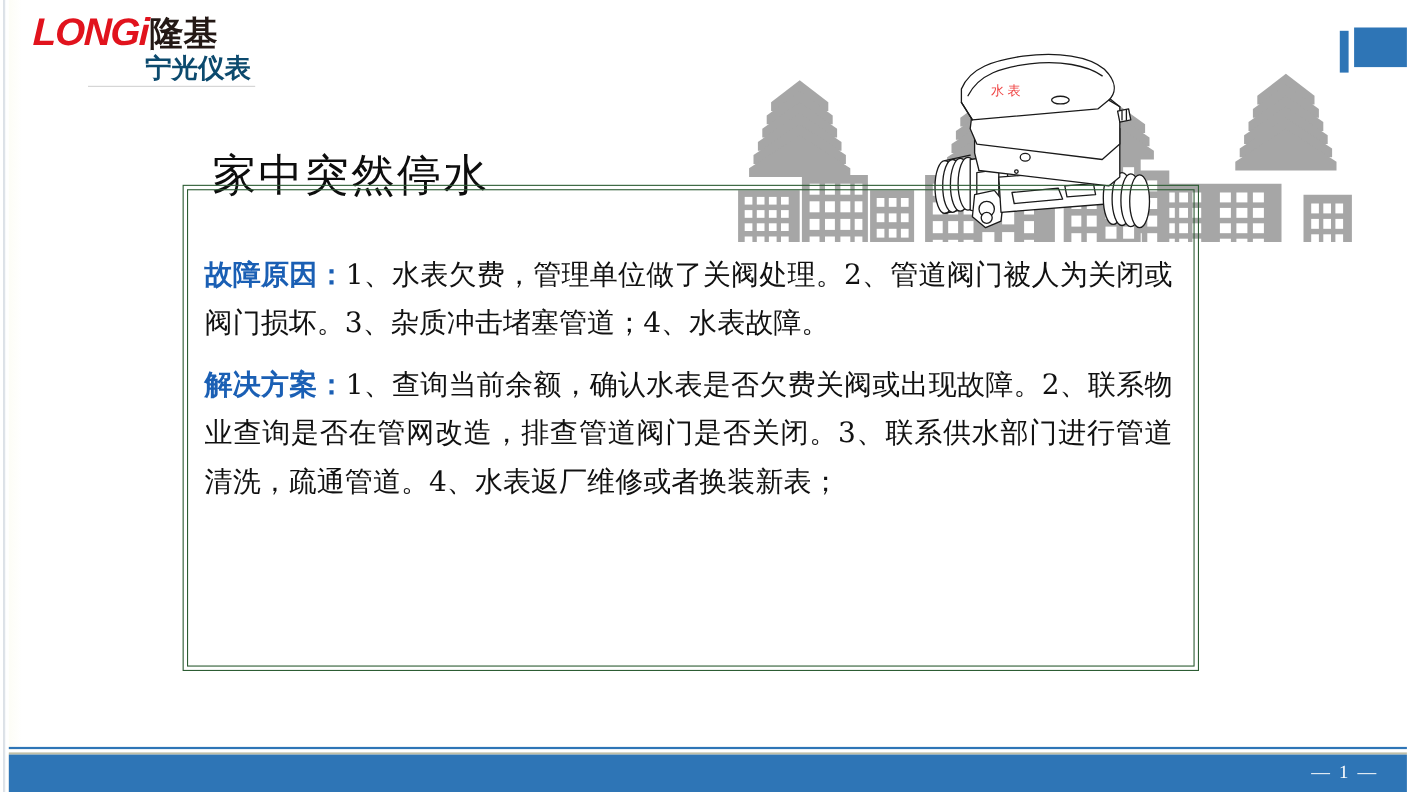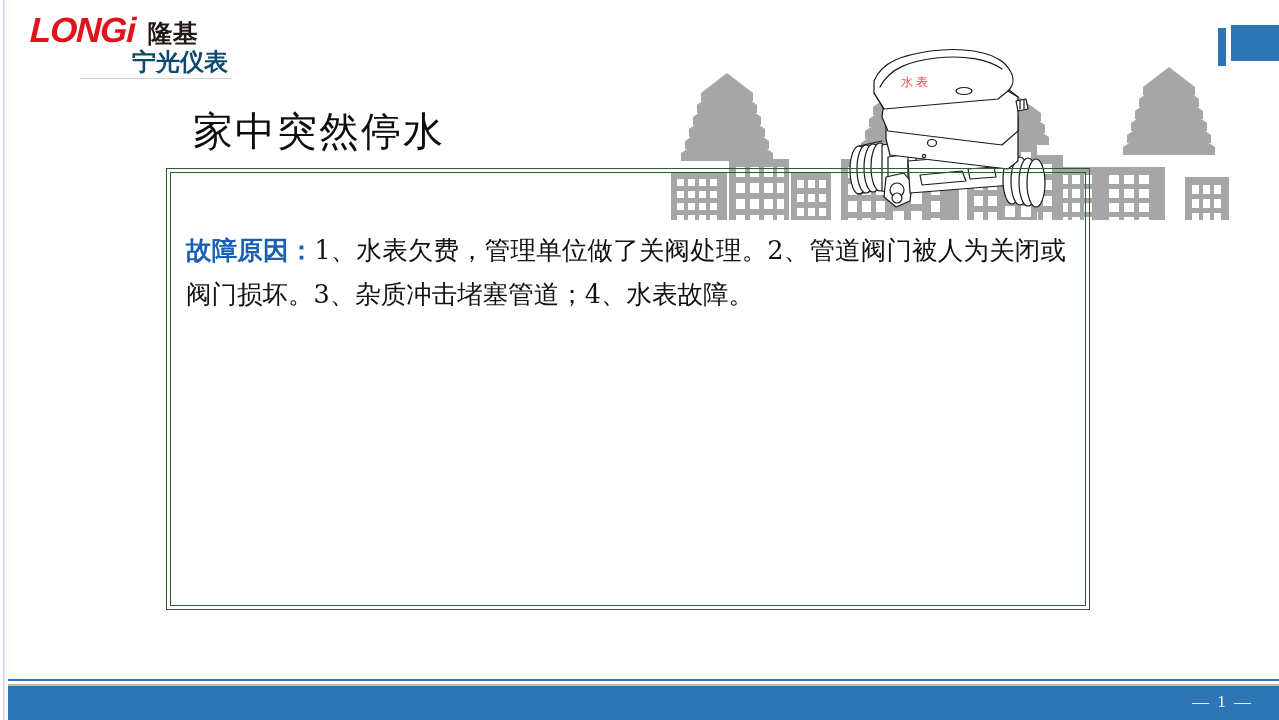--- a/index.html
+++ b/index.html
@@ -52,24 +52,24 @@
     font-style: italic;
     font-size: 35px;
     letter-spacing: -1.2px;
     color: #e1131d;
     line-height: 36px;
     transform: skewX(-2deg);
   }
   .logo-cn1 {
     font-family: "DejaVu Sans", "Liberation Sans", sans-serif;
     font-weight: 700;
-    font-size: 25px;
+    font-size: 31px;
     color: #231815;
     line-height: 36px;
-    margin-left: 13px;
+    margin-left: 1px;
     letter-spacing: 0px;
   }
   .logo-row2 {
     text-align: right;
     font-family: "DejaVu Sans", "Liberation Sans", sans-serif;
     font-weight: 700;
     font-size: 24px;
     color: #0c4a6e;
     line-height: 28px;
     padding-right: 2px;
@@ -92,21 +92,21 @@
   .tr-block {
     position: absolute;
     left: 1231px; top: 25px;
     width: 48px; height: 36px;
     background: #2e75b6;
   }
 
   
   .title {
     position: absolute;
-    left: 193px; top: 104px;
+    left: 193px; top: 132px;
     font-family: "DejaVu Serif", "Liberation Serif", serif;
     font-size: 40px;
     font-weight: 400;
     color: #0d0d0d;
     letter-spacing: 2px;
     white-space: nowrap;
   }
 
   
   .city {
@@ -481,20 +481,23 @@
     </g>
   </svg>
   <div class="meter-label">水表</div>
 
   <div class="green-box"></div>
 
   <div class="body-text">
     <p class="para">
       <span class="lead">故障原因：</span><span>1、水表欠费，管理单位做了关阀处理。2、管道阀门被人为关闭或阀门损坏。3、杂质冲击堵塞管道；4、水表故障。</span>
     </p>
+    <p class="para">
+      <span class="lead">解决方案：</span><span>1、查询当前余额，确认水表是否欠费关阀或出现故障。2、联系物业查询是否在管网改造，排查管道阀门是否关闭。3、联系供水部门进行管道清洗，疏通管道。4、水表返厂维修或者换装新表；</span>
+    </p>
   </div>
 
   <div class="footer-hair1"></div>
   <div class="footer-hair2"></div>
   <div class="footer-hair3"></div>
   <div class="footer-bar"></div>
   <div class="page-num">— 1 —</div>
 
 </div>
 

